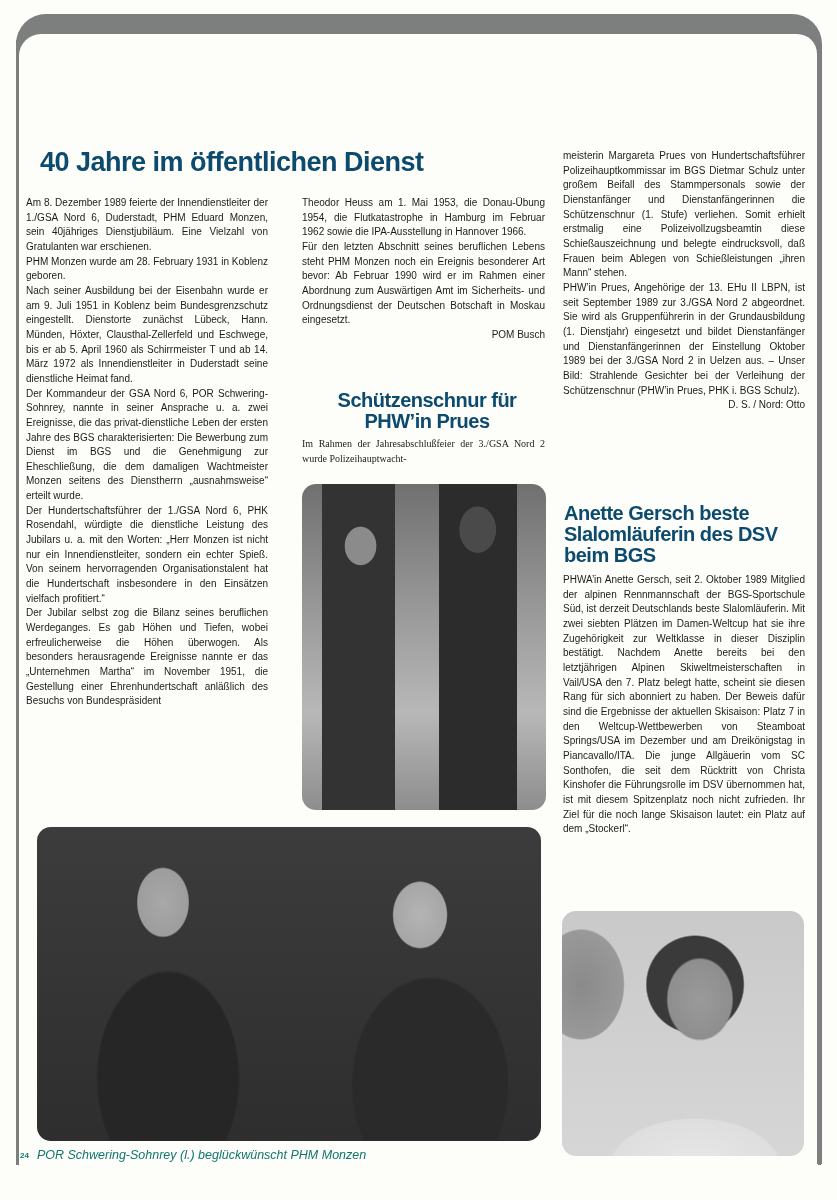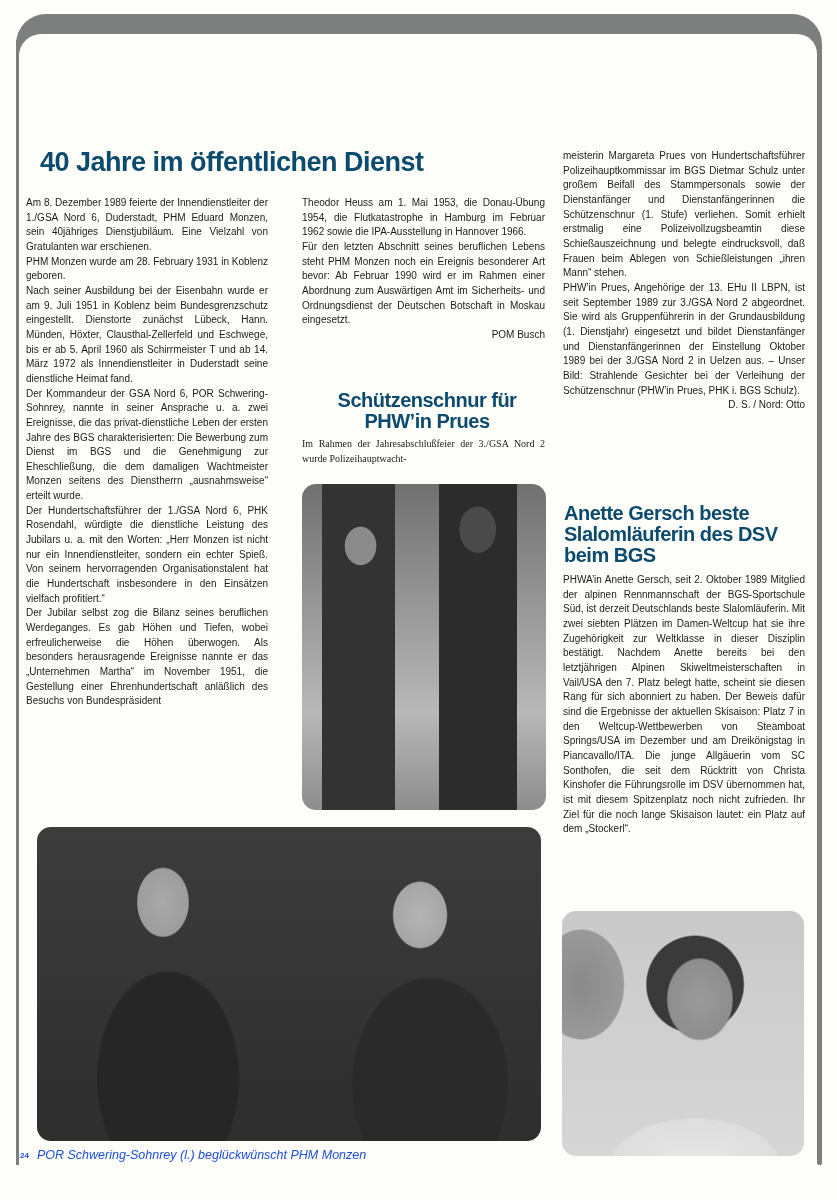--- a/index.html
+++ b/index.html
@@ -56,21 +56,21 @@
   }
   .photo-gersch { left:562px; top:911px; width:242px; height:245px;
     background:
       radial-gradient(ellipse 58px 72px at 57% 36%, #9a9a9a 0, #8e8e8e 55%, transparent 58%),
       radial-gradient(ellipse 80px 80px at 55% 30%, #3a3a3a 0, #3a3a3a 60%, transparent 62%),
       radial-gradient(ellipse 120px 70px at 55% 105%, #e8e8e8 0, #dedede 70%, transparent 72%),
       radial-gradient(ellipse 70px 90px at 8% 30%, #8a8a8a 0, #999 60%, transparent 62%),
       linear-gradient(180deg, #c9c9c9 0, #d6d6d6 100%);
   }
   .caption {
-    position:absolute; left:20px; top:1148px; font-size:12.5px; font-style:italic; color:#1d4ed8;
+    position:absolute; left:20px; top:1148px; font-size:12.5px; font-style:italic; color:#0f766e;
     white-space:nowrap;
   }
   .page-num { font-size:8px; font-style:normal; font-weight:bold; margin-right:8px; vertical-align:1px; }
 </style>
 </head>
 <body>
 
 <div class="frame"></div>
 <div class="frame-inner"></div>
 <div class="left-rule"></div>

